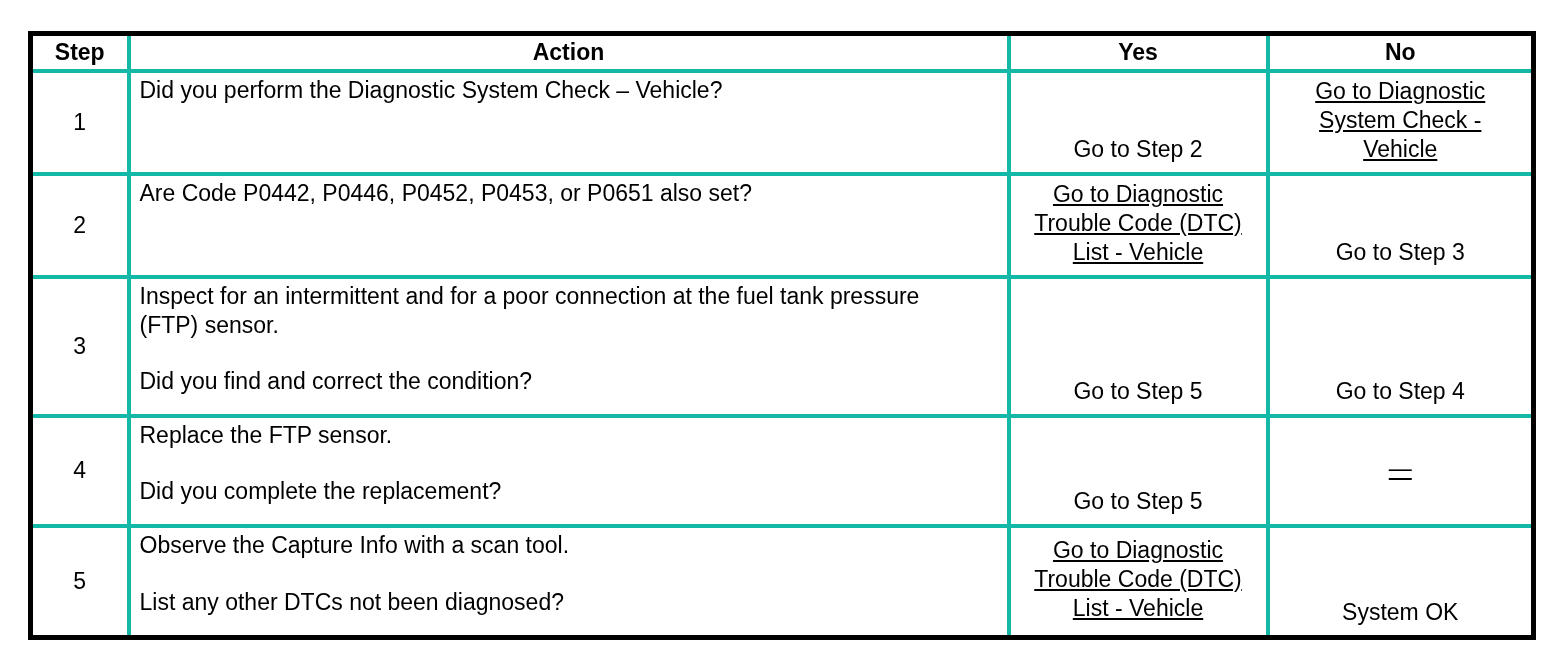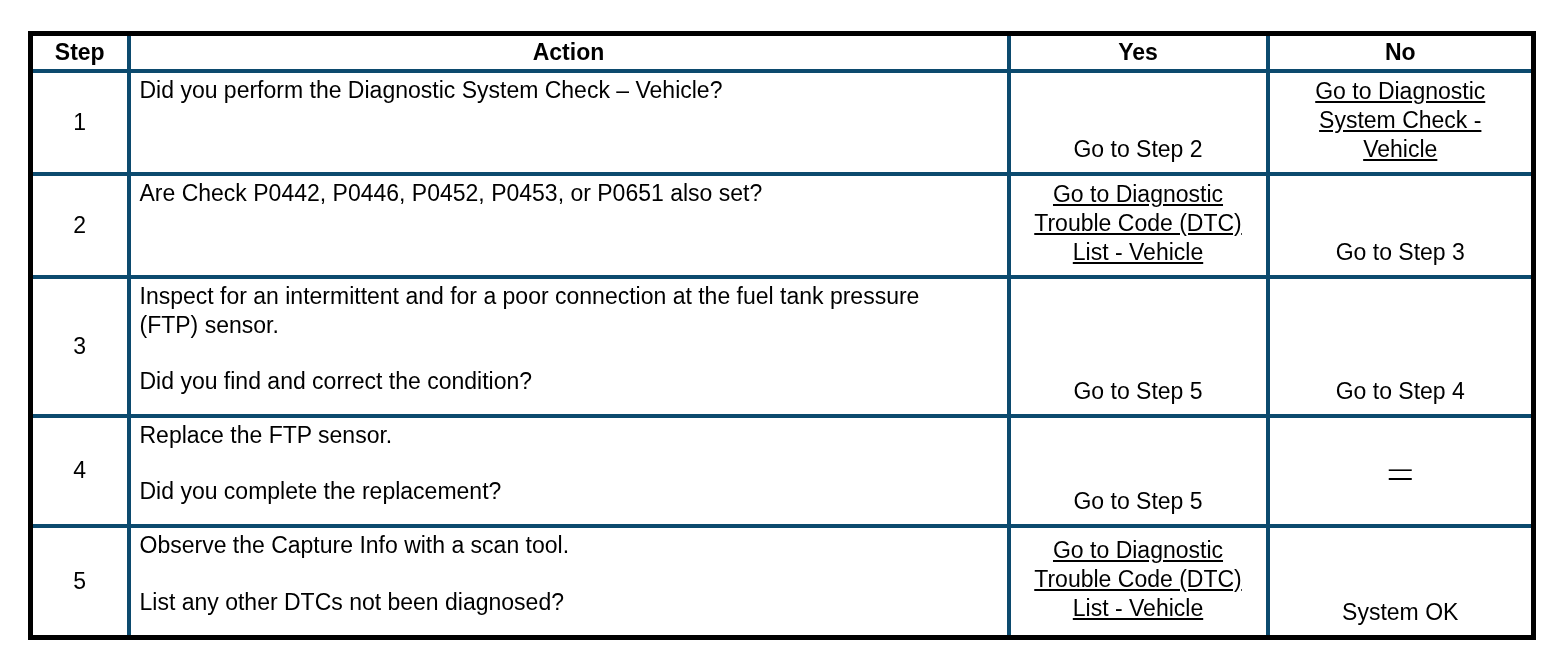--- a/index.html
+++ b/index.html
@@ -21,21 +21,21 @@
   table.diag {
     position: absolute;
     left: 28px;
     top: 31px;
     border-collapse: collapse;
     table-layout: fixed;
     border: 5px solid #000000;
     background: #ffffff;
   }
   table.diag th, table.diag td {
-    border: 4px solid #0c4a6e;
+    border: 4px solid #14b8a6;
     font-size: 23px;
     line-height: 29px;
     overflow: hidden;
   }
   
   tr.hdr { height: 37px; }
   tr.hdr th {
     font-weight: bold;
     text-align: center;
     vertical-align: middle;
@@ -102,21 +102,21 @@
           <div class="question"></div>
         </td>
         <td class="yn vbottom">Go to Step 2</td>
         <td class="yn vcenter">Go to Diagnostic
 System Check -
 Vehicle</td>
       </tr>
       <tr class="r2">
         <td class="step">2</td>
         <td class="action">
-          <div class="para">Are Check P0442, P0446, P0452, P0453, or P0651 also set?</div>
+          <div class="para">Are Code P0442, P0446, P0452, P0453, or P0651 also set?</div>
           <div class="question"></div>
         </td>
         <td class="yn vcenter">Go to Diagnostic
 Trouble Code (DTC)
 List - Vehicle</td>
         <td class="yn vbottom">Go to Step 3</td>
       </tr>
       <tr class="r3">
         <td class="step">3</td>
         <td class="action">

